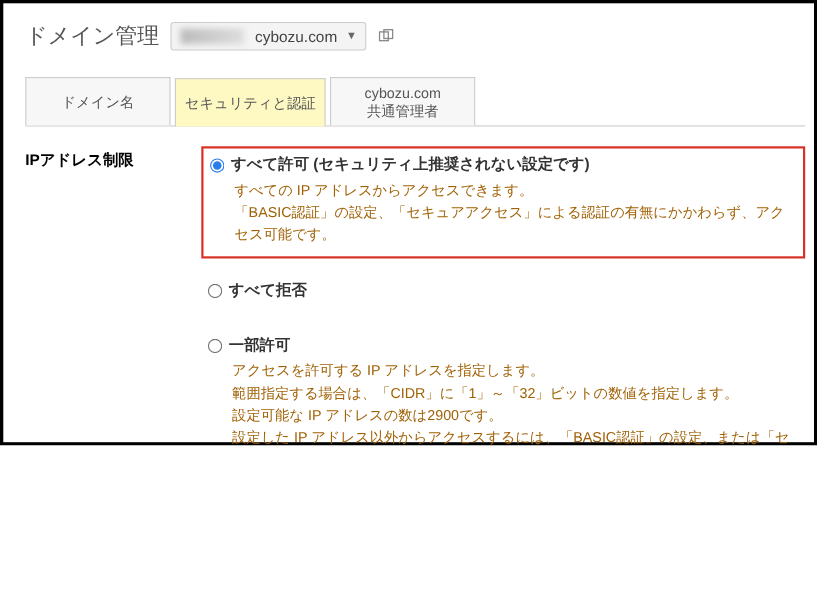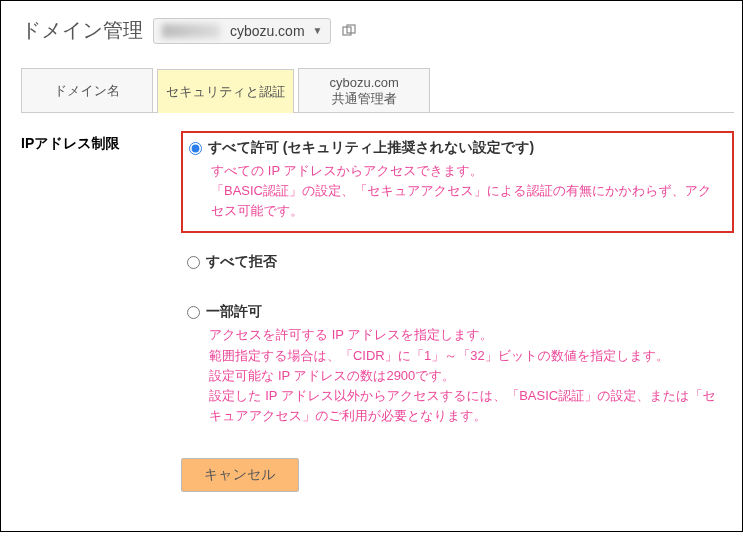--- a/index.html
+++ b/index.html
@@ -5,22 +5,22 @@
   * { box-sizing: border-box; }
   body {
     margin: 0;
     font-family: -apple-system, BlinkMacSystemFont, "Segoe UI", Meiryo, "Hiragino Kaku Gothic ProN", sans-serif;
     font-size: 13px;
     color: #555;
     background: #fff;
   }
   .container {
     width: 743px;
-    height: 532px;
-    border: 1px solid #000000;
+    height: 405px;
+    border: 3px solid #000000;
     padding: 16px 8px 18px 20px;
     position: relative;
   }
   .header-row {
     display: flex;
     align-items: center;
     gap: 10px;
     margin-bottom: 24px;
   }
   .page-title {
@@ -119,21 +119,21 @@
     font-weight: bold;
     color: #333;
     margin-bottom: 4px;
   }
   .opt-head input[type="radio"] {
     margin: 0;
     accent-color: #2b7de9;
   }
   .opt-desc {
     font-size: 13px;
-    color: #ec4899;
+    color: #a16207;
     line-height: 1.55;
     margin-left: 22px;
   }
   .button-row {
     display: flex;
     gap: 10px;
     margin-left: 160px;
     margin-top: 10px;
   }
   .btn {

